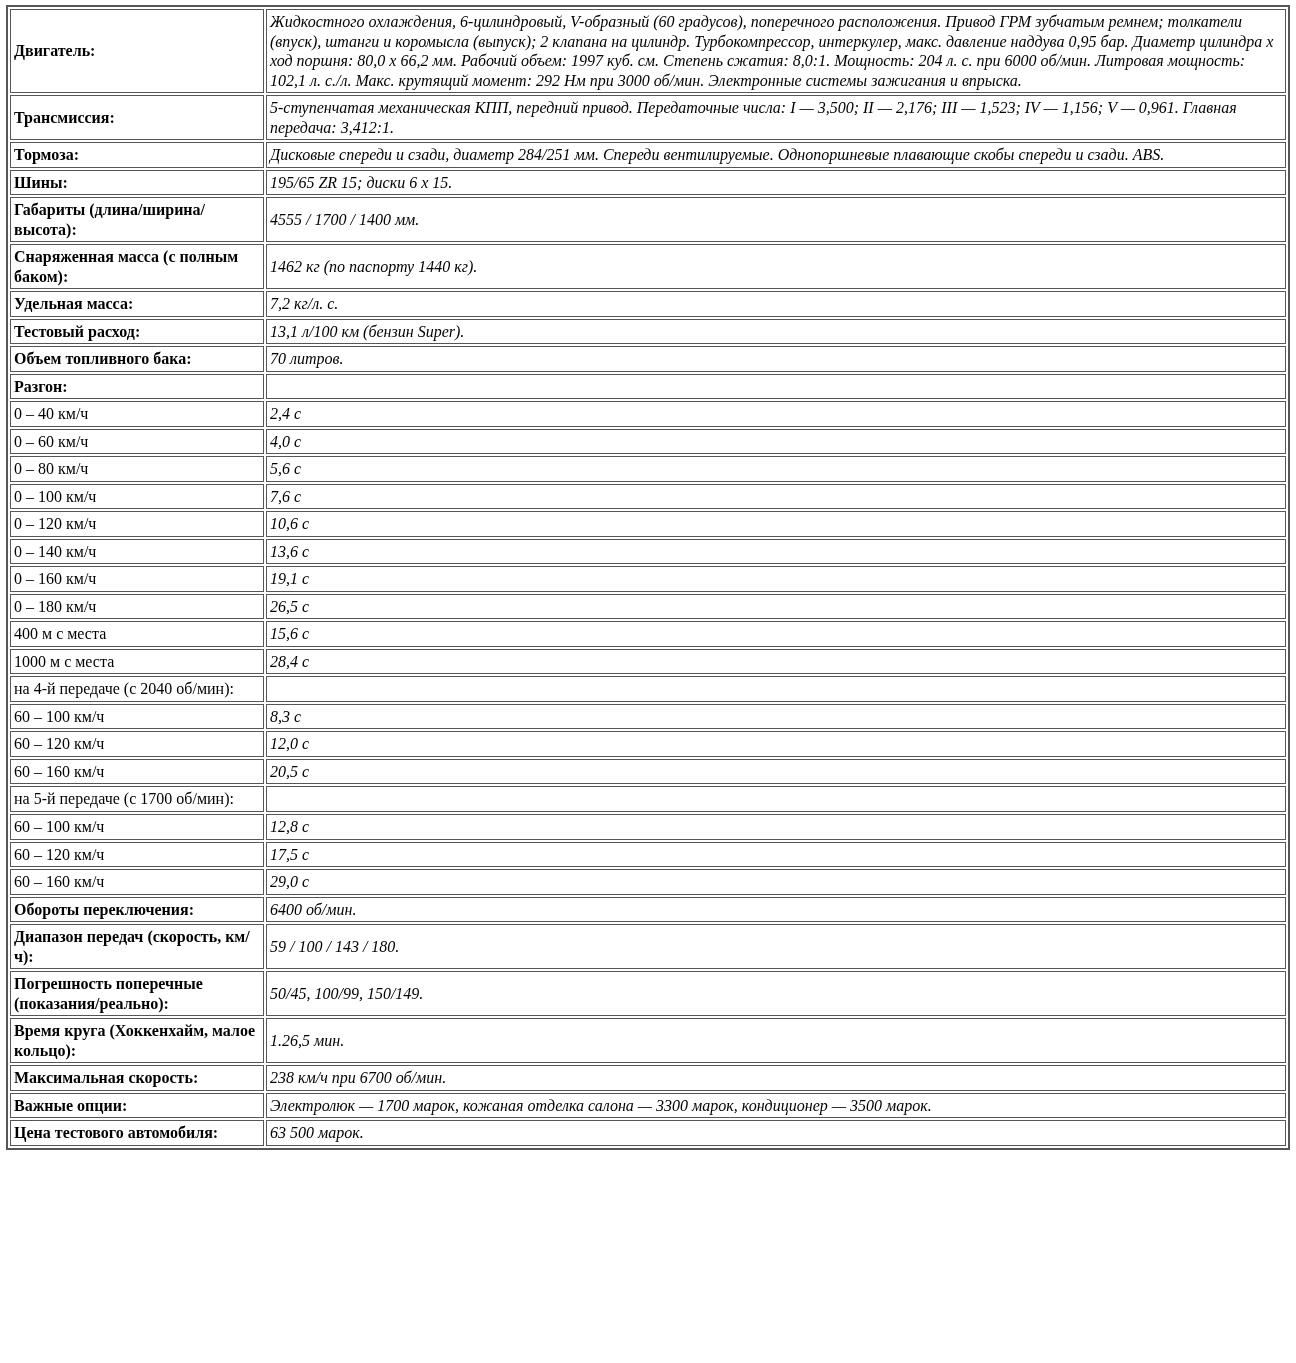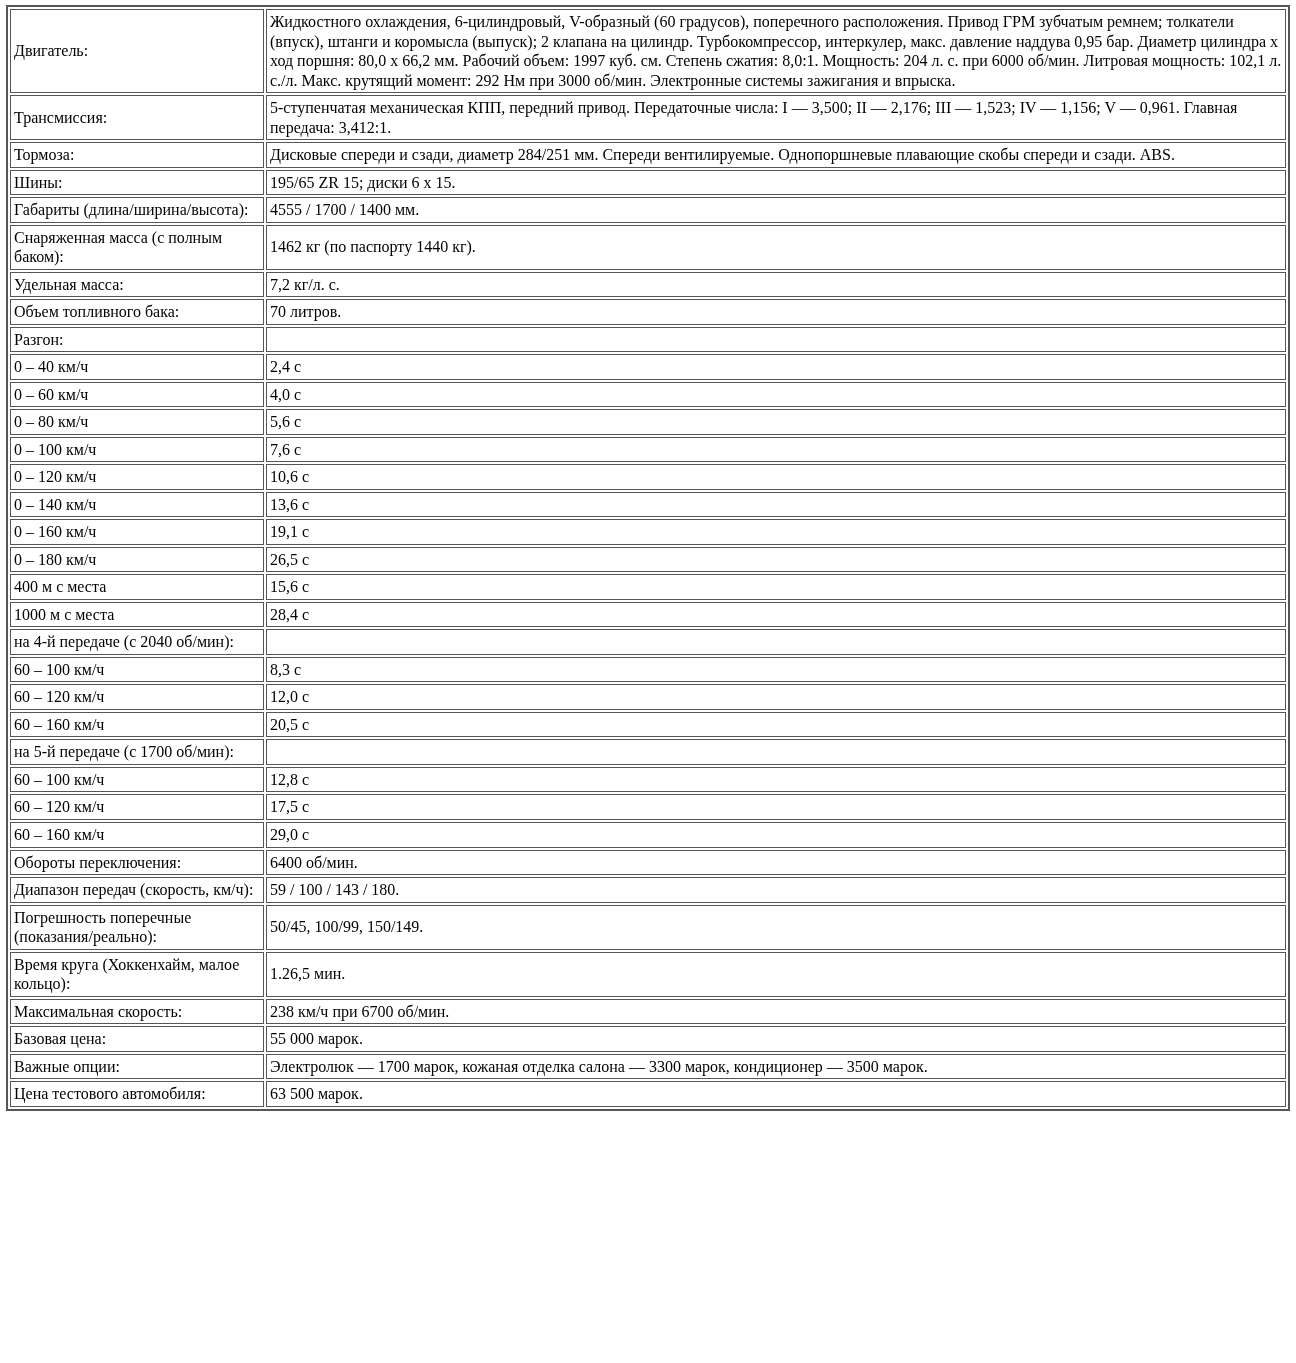--- a/index.html
+++ b/index.html
@@ -25,24 +25,25 @@
     padding: 2px 3px;
     font-size: 16px;
     line-height: 1.22;
     vertical-align: middle;
     background: #ffffff;
   }
   td.label-cell {
     width: 246px;
   }
   td.label-cell.bold {
-    font-weight: normal;
+    font-weight: bold;
   }
   td.value-cell {
     width: auto;
+    font-style: italic;
   }
 </style>
 </head>
 <body>
 
 <div class="page">
   <table class="spec-table">
     <tbody>
         <tr>
           <td class="label-cell bold">Двигатель:</td>
@@ -64,20 +65,24 @@
           <td class="label-cell bold">Габариты (длина/ширина/высота):</td>
           <td class="value-cell">4555 / 1700 / 1400 мм.</td>
         </tr>
         <tr>
           <td class="label-cell bold">Снаряженная масса (с полным баком):</td>
           <td class="value-cell">1462 кг (по паспорту 1440 кг).</td>
         </tr>
         <tr>
           <td class="label-cell bold">Удельная масса:</td>
           <td class="value-cell">7,2 кг/л. с.</td>
+        </tr>
+        <tr>
+          <td class="label-cell bold">Тестовый расход:</td>
+          <td class="value-cell">13,1 л/100 км (бензин Super).</td>
         </tr>
         <tr>
           <td class="label-cell bold">Объем топливного бака:</td>
           <td class="value-cell">70 литров.</td>
         </tr>
         <tr>
           <td class="label-cell bold">Разгон:</td>
           <td class="value-cell"></td>
         </tr>
         <tr>
@@ -166,24 +171,20 @@
         </tr>
         <tr>
           <td class="label-cell bold">Время круга (Хоккенхайм, малое кольцо):</td>
           <td class="value-cell">1.26,5 мин.</td>
         </tr>
         <tr>
           <td class="label-cell bold">Максимальная скорость:</td>
           <td class="value-cell">238 км/ч при 6700 об/мин.</td>
         </tr>
         <tr>
-          <td class="label-cell bold">Базовая цена:</td>
-          <td class="value-cell">55 000 марок.</td>
-        </tr>
-        <tr>
           <td class="label-cell bold">Важные опции:</td>
           <td class="value-cell">Электролюк — 1700 марок, кожаная отделка салона — 3300 марок, кондиционер — 3500 марок.</td>
         </tr>
         <tr>
           <td class="label-cell bold">Цена тестового автомобиля:</td>
           <td class="value-cell">63 500 марок.</td>
         </tr>
       </tbody>
   </table>
 </div>

